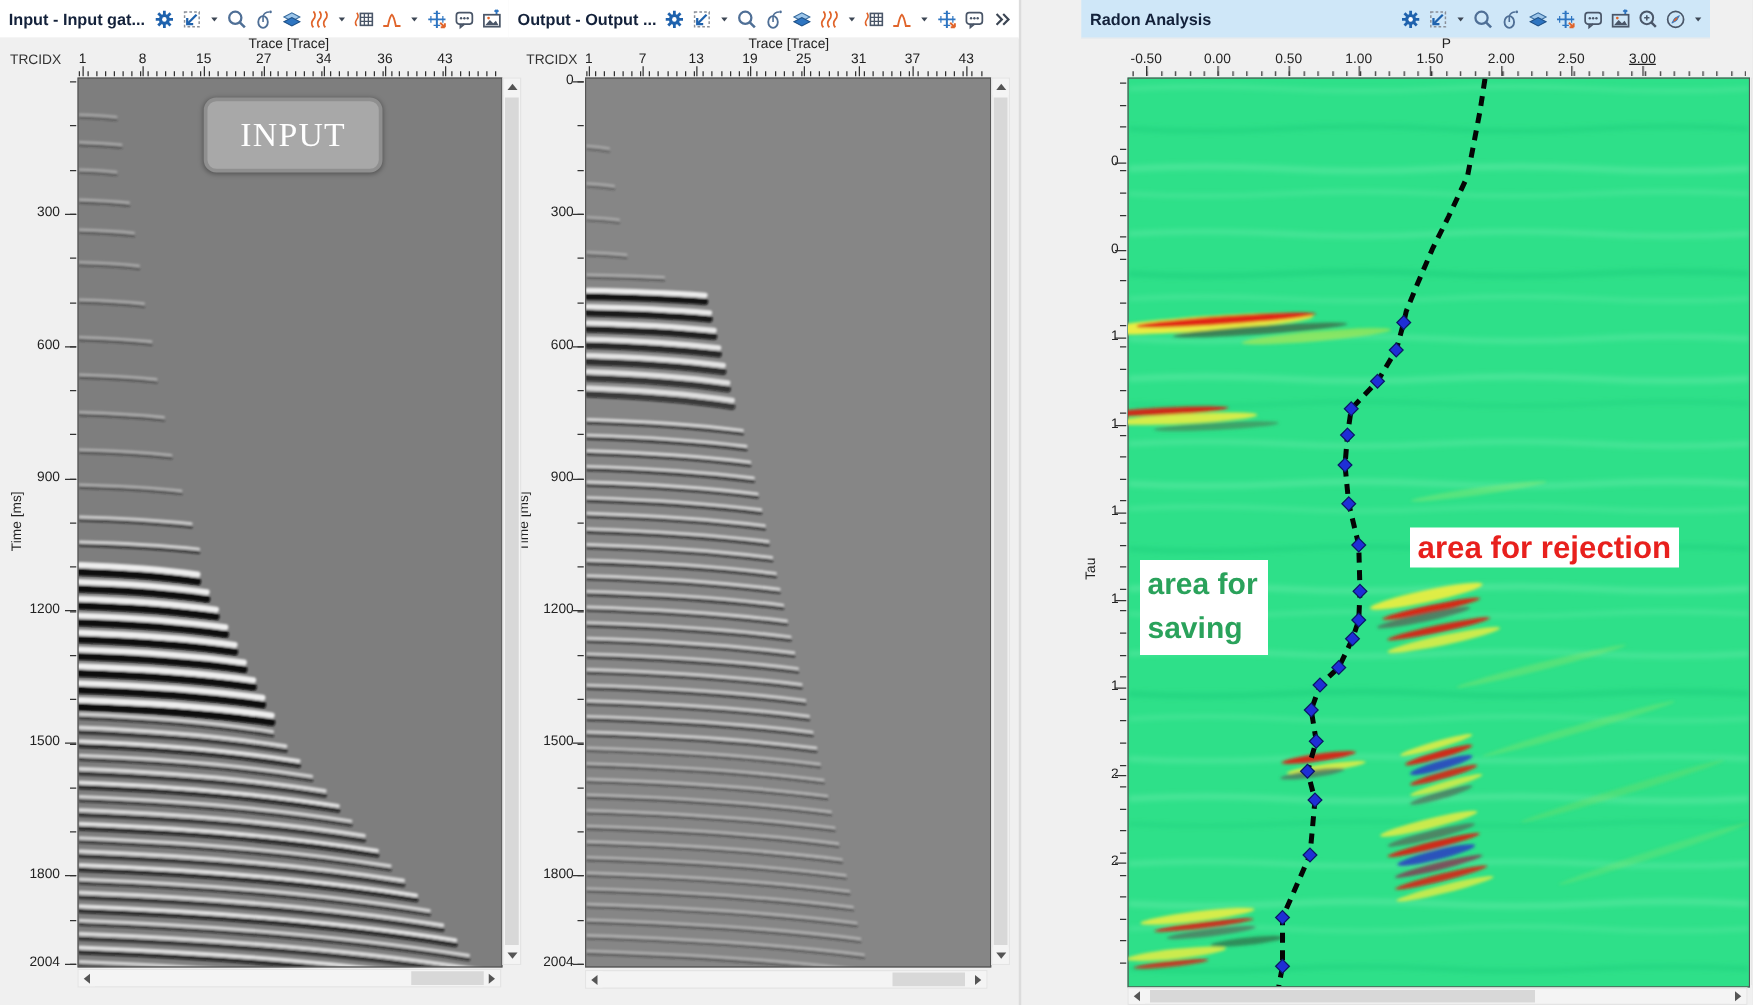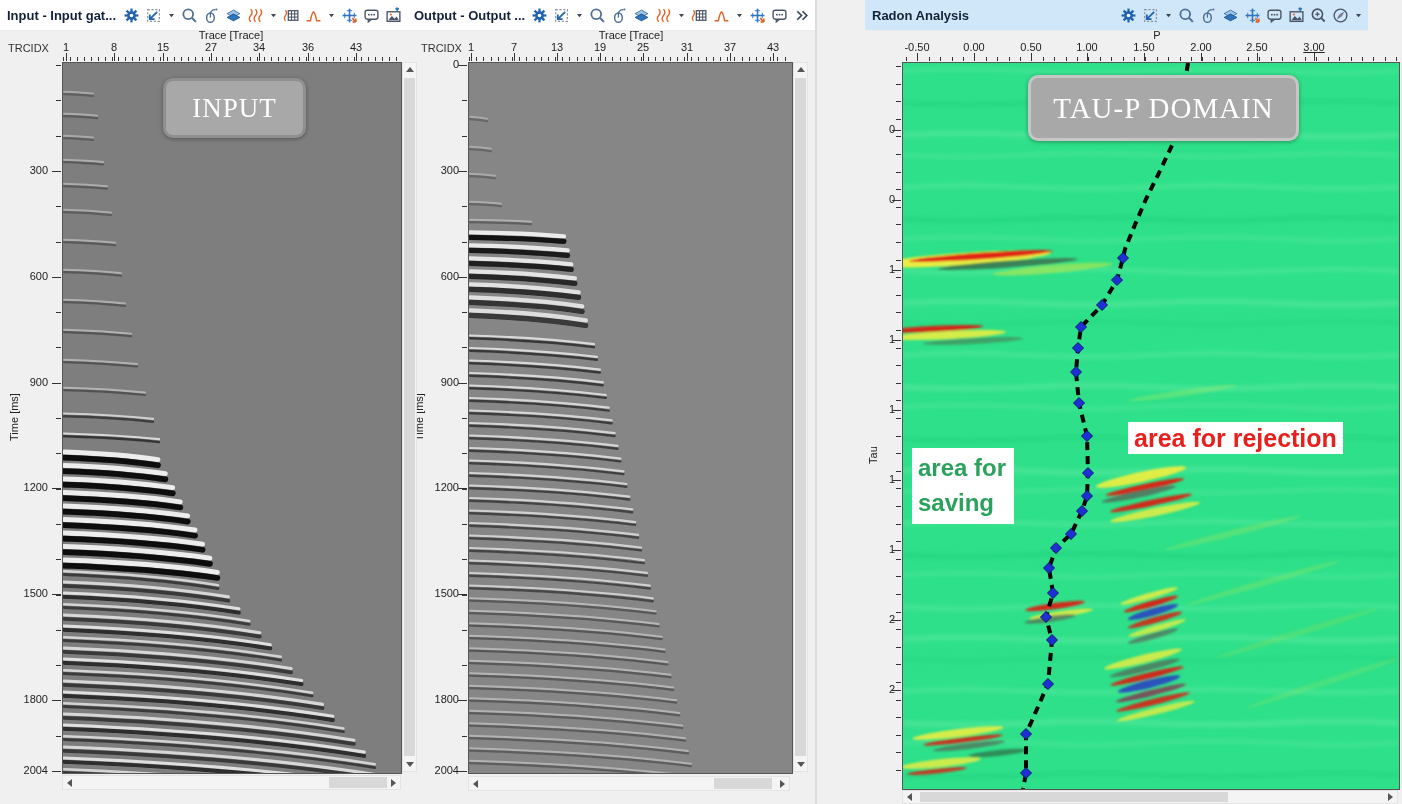--- a/index.html
+++ b/index.html
@@ -919,21 +919,20 @@
         <path d="M0 -5.5 L5.5 0 L0 5.5 L-5.5 0 Z" transform="translate(168,471)" fill="#1e2fd6" stroke="#0b1766" stroke-width="1"></path>
         <path d="M0 -5.5 L5.5 0 L0 5.5 L-5.5 0 Z" transform="translate(153,485)" fill="#1e2fd6" stroke="#0b1766" stroke-width="1"></path>
         <path d="M0 -5.5 L5.5 0 L0 5.5 L-5.5 0 Z" transform="translate(146,505)" fill="#1e2fd6" stroke="#0b1766" stroke-width="1"></path>
         <path d="M0 -5.5 L5.5 0 L0 5.5 L-5.5 0 Z" transform="translate(150,530)" fill="#1e2fd6" stroke="#0b1766" stroke-width="1"></path>
         <path d="M0 -5.5 L5.5 0 L0 5.5 L-5.5 0 Z" transform="translate(143,554)" fill="#1e2fd6" stroke="#0b1766" stroke-width="1"></path>
         <path d="M0 -5.5 L5.5 0 L0 5.5 L-5.5 0 Z" transform="translate(149,577)" fill="#1e2fd6" stroke="#0b1766" stroke-width="1"></path>
         <path d="M0 -5.5 L5.5 0 L0 5.5 L-5.5 0 Z" transform="translate(145,621)" fill="#1e2fd6" stroke="#0b1766" stroke-width="1"></path>
         <path d="M0 -5.5 L5.5 0 L0 5.5 L-5.5 0 Z" transform="translate(123,671)" fill="#1e2fd6" stroke="#0b1766" stroke-width="1"></path>
         <path d="M0 -5.5 L5.5 0 L0 5.5 L-5.5 0 Z" transform="translate(123,710)" fill="#1e2fd6" stroke="#0b1766" stroke-width="1"></path>
       </svg>
-    <div class="badge" style="left:163px;top:75px;width:265px;height:60px;font-size:29px;border-color:#c6c6c6">TAU-P DOMAIN</div>
     <div class="anno rej" style="left:263px;top:422px">area for rejection</div>
     <div class="anno save" style="left:47px;top:448px">
       <div>area for</div>
       <div>saving</div>
     </div>
     <div class="sbv" style="left:536px;top:62px;height:726px">
       <div class="sbtn" style="top:0;left:0">
           <i class="tri tu"></i>
         </div>
       <div class="sthumb" style="top:15px;height:694px"></div>

